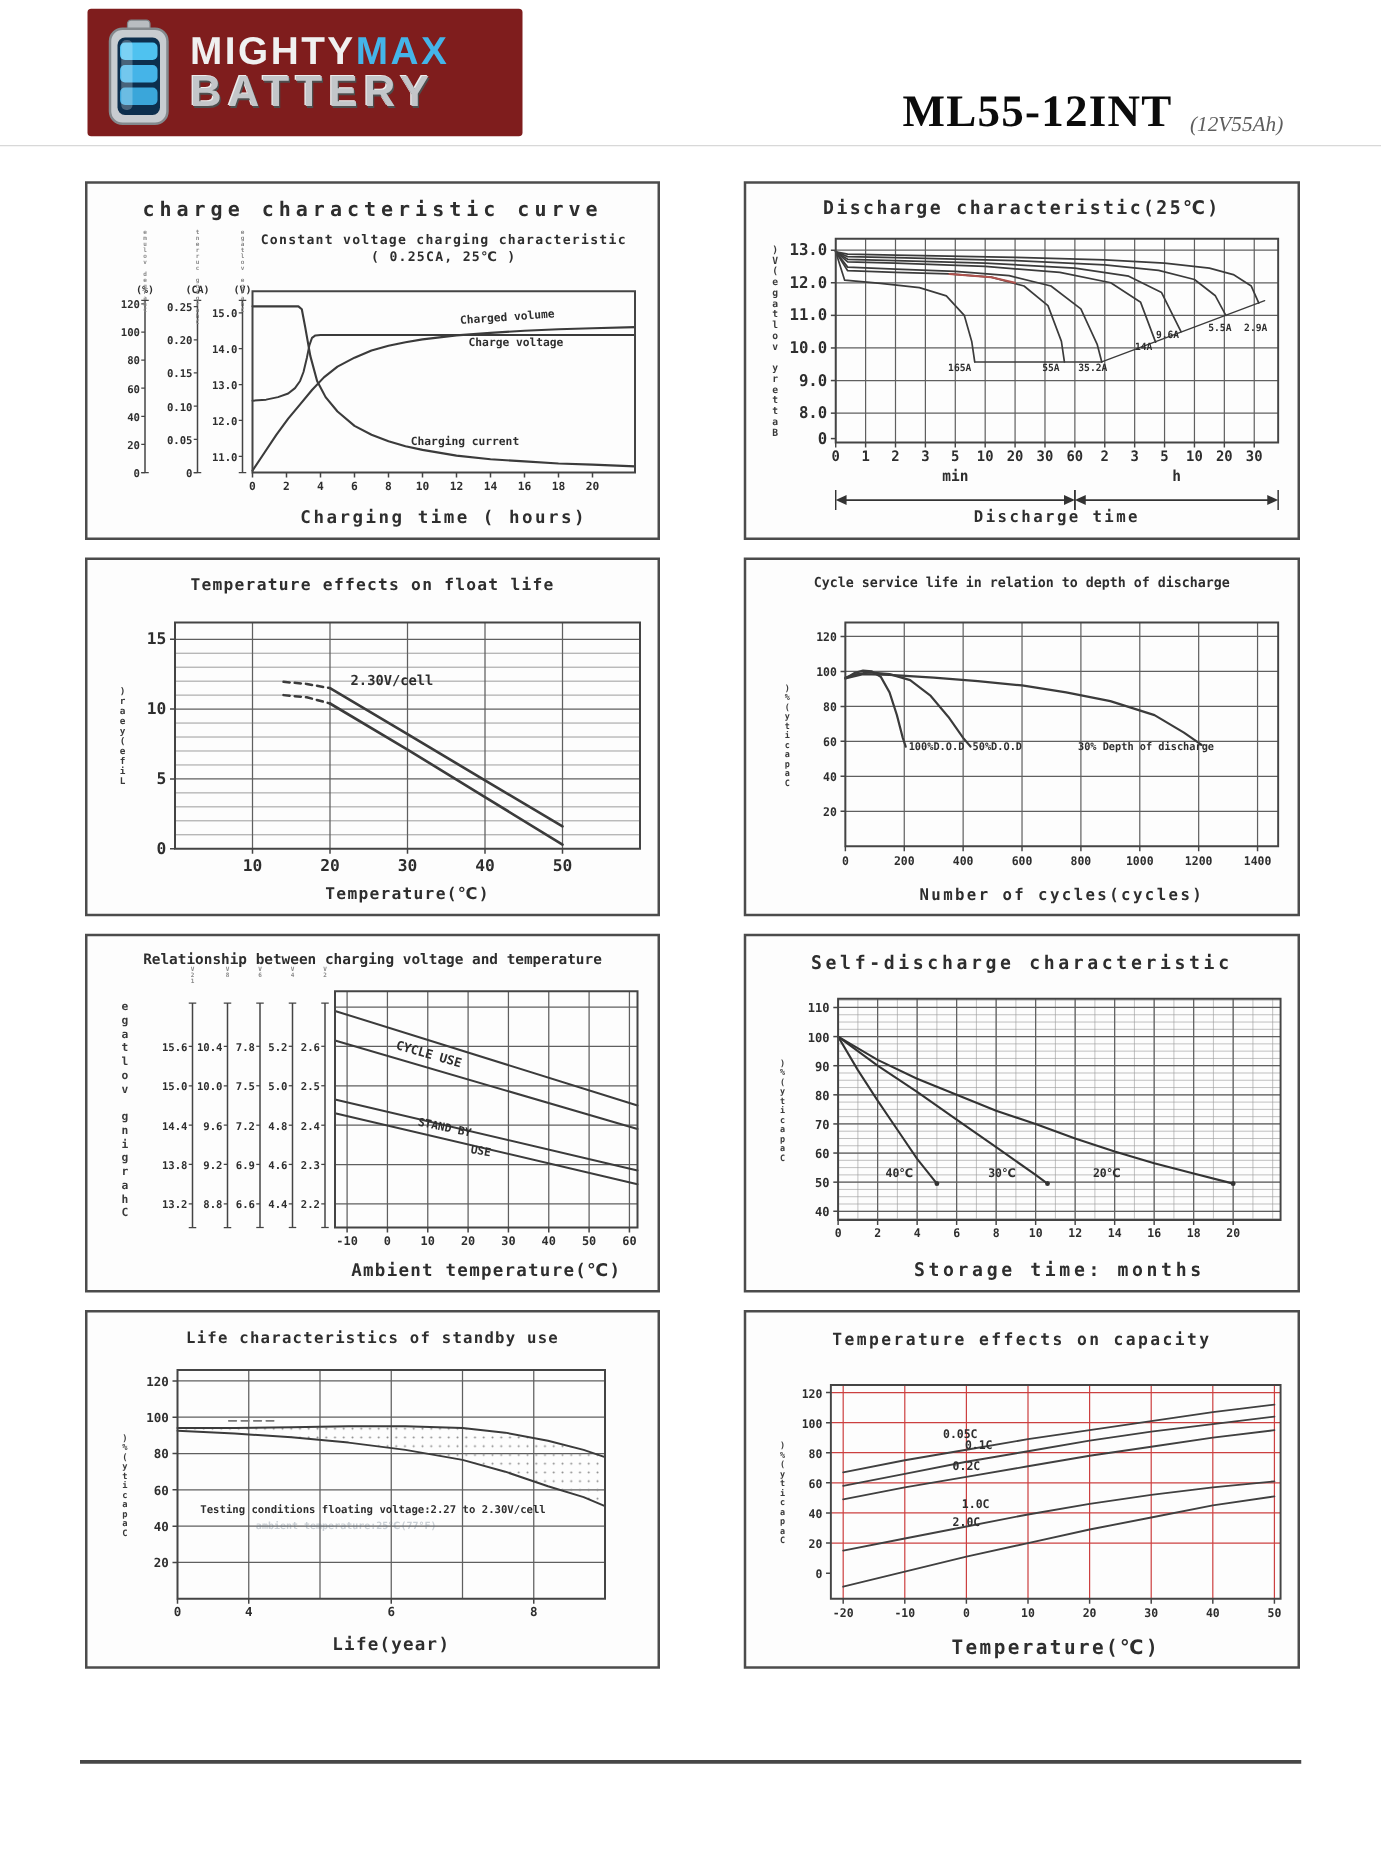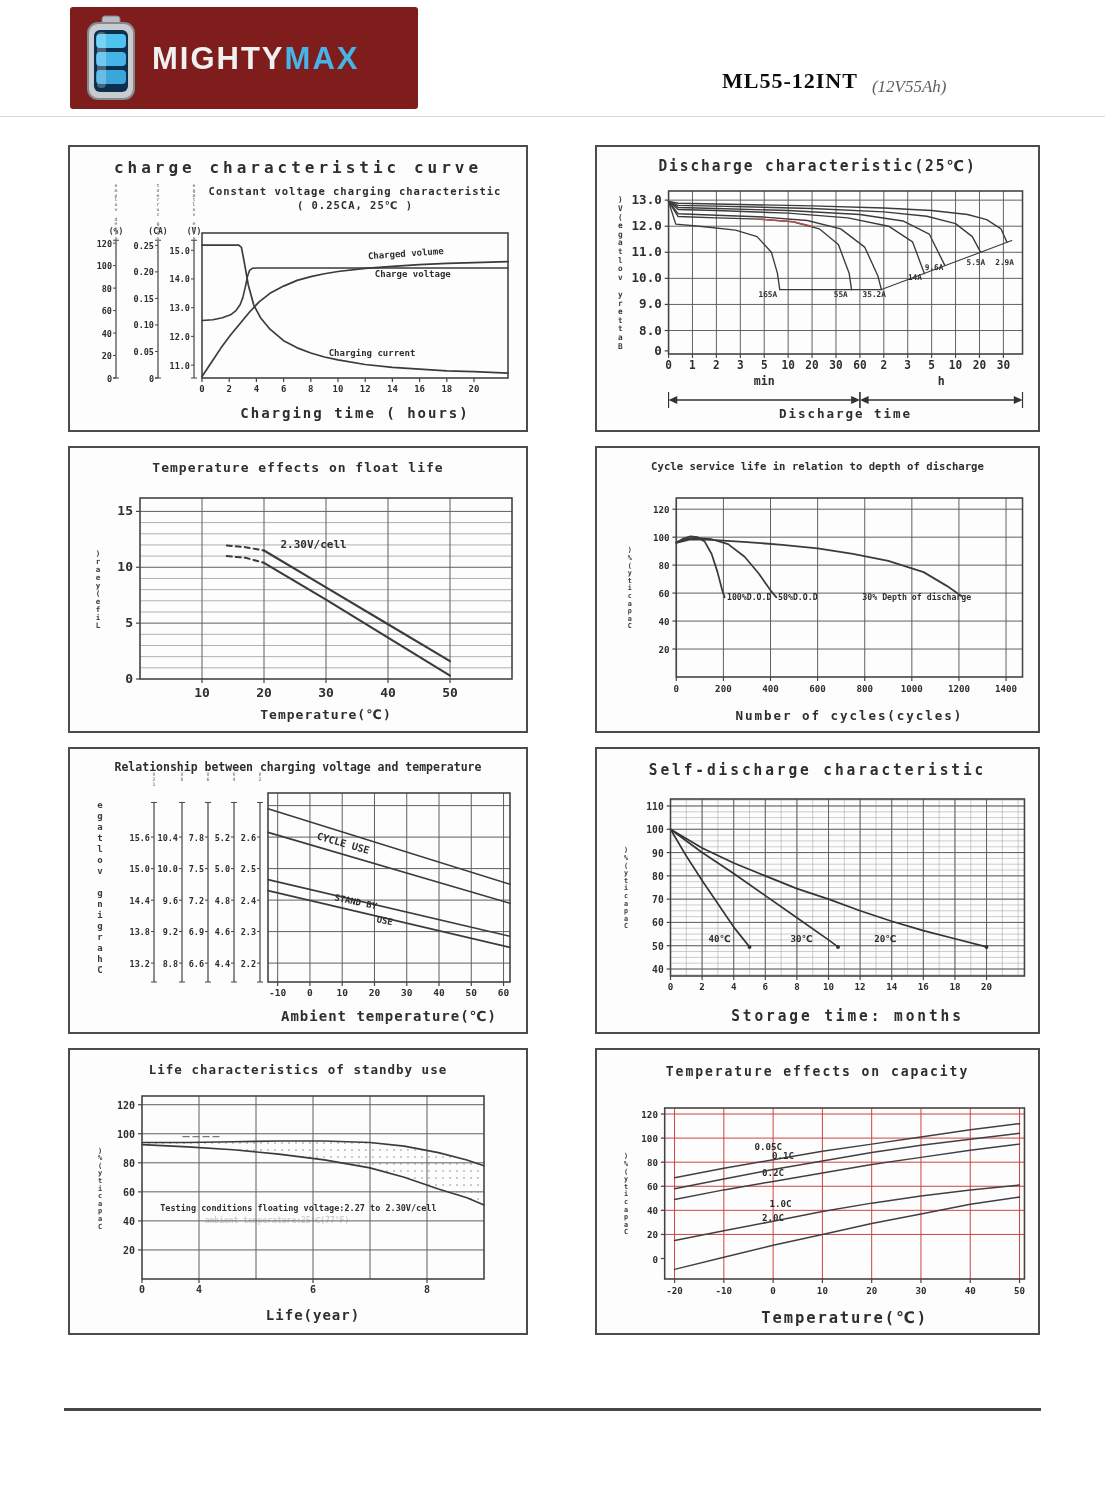--- a/index.html
+++ b/index.html
@@ -9,21 +9,21 @@
   .logo{position:absolute;left:70px;top:7px;width:348px;height:102px;background:#7f1d1d;
         border-radius:3px;display:flex;align-items:center;padding:0 10px;box-sizing:border-box;}
   .batt{width:62px;height:88px;flex:0 0 auto;margin-right:10px;}
   .logo-words{line-height:1;}
   .lrow1{font-family:"Liberation Sans",sans-serif;font-weight:bold;font-size:31px;
          letter-spacing:2px;color:#f0f0f0;}
   .lrow1 .max{color:#45b4e8;}
   .lrow2{font-family:"Liberation Sans",sans-serif;font-weight:bold;font-size:35px;
          letter-spacing:5px;color:#c3c6c9;text-shadow:1px 1px 0 #4e4e4e,-1px -1px 0 #ececec;}
   .model{position:absolute;left:722px;top:68px;white-space:nowrap;}
-  .mname{font-family:"Liberation Serif",serif;font-weight:bold;font-size:22px;color:#0b0b0b;letter-spacing:1px;}
+  .mname{font-family:"Liberation Serif",serif;font-weight:bold;font-size:36px;color:#0b0b0b;letter-spacing:1px;}
   .mspec{font-family:"Liberation Serif",serif;font-style:italic;font-size:17px;color:#5e5e5e;
          position:relative;top:4px;margin-left:14px;}
   .header-rule{position:absolute;left:0;top:116px;width:1105px;height:1px;background:#d8d8d8;}
   
   .grid{position:absolute;left:68px;top:145px;width:972px;display:grid;
         grid-template-columns:460px 445px;column-gap:67px;row-gap:14px;}
   .card{height:287px;border:2px solid #4c4c4c;background:#fdfdfd;box-sizing:border-box;}
   .card svg{width:100%;height:100%;display:block;}
   .footer-rule{position:absolute;left:64px;top:1408px;width:977px;height:3px;background:#474747;}
   svg text{font-family:"DejaVu Sans Mono","DejaVu Sans",monospace;}
@@ -40,20 +40,21 @@
         <rect x="14" y="16" width="34" height="62" rx="6" fill="#0d2f4e"></rect>
         <rect x="16" y="20" width="30" height="14" rx="4" fill="#4fc2f0"></rect>
         <rect x="16" y="38" width="30" height="14" rx="4" fill="#45b4e8"></rect>
         <rect x="16" y="56" width="30" height="14" rx="4" fill="#3aa6da"></rect>
         <rect x="17" y="18" width="9" height="56" rx="4" fill="#ffffff" opacity="0.25"></rect>
       </svg>
       <div class="logo-words">
         <div class="lrow1">
           <span>MIGHTY</span><span class="max">MAX</span>
         </div>
+        <div class="lrow2">BATTERY</div>
       </div>
     </div>
     <div class="model">
       <span class="mname">ML55-12INT</span><span class="mspec">(12V55Ah)</span>
     </div>
     <div class="header-rule"></div>
   </header>
 
   <main class="grid">
       <div class="card">

